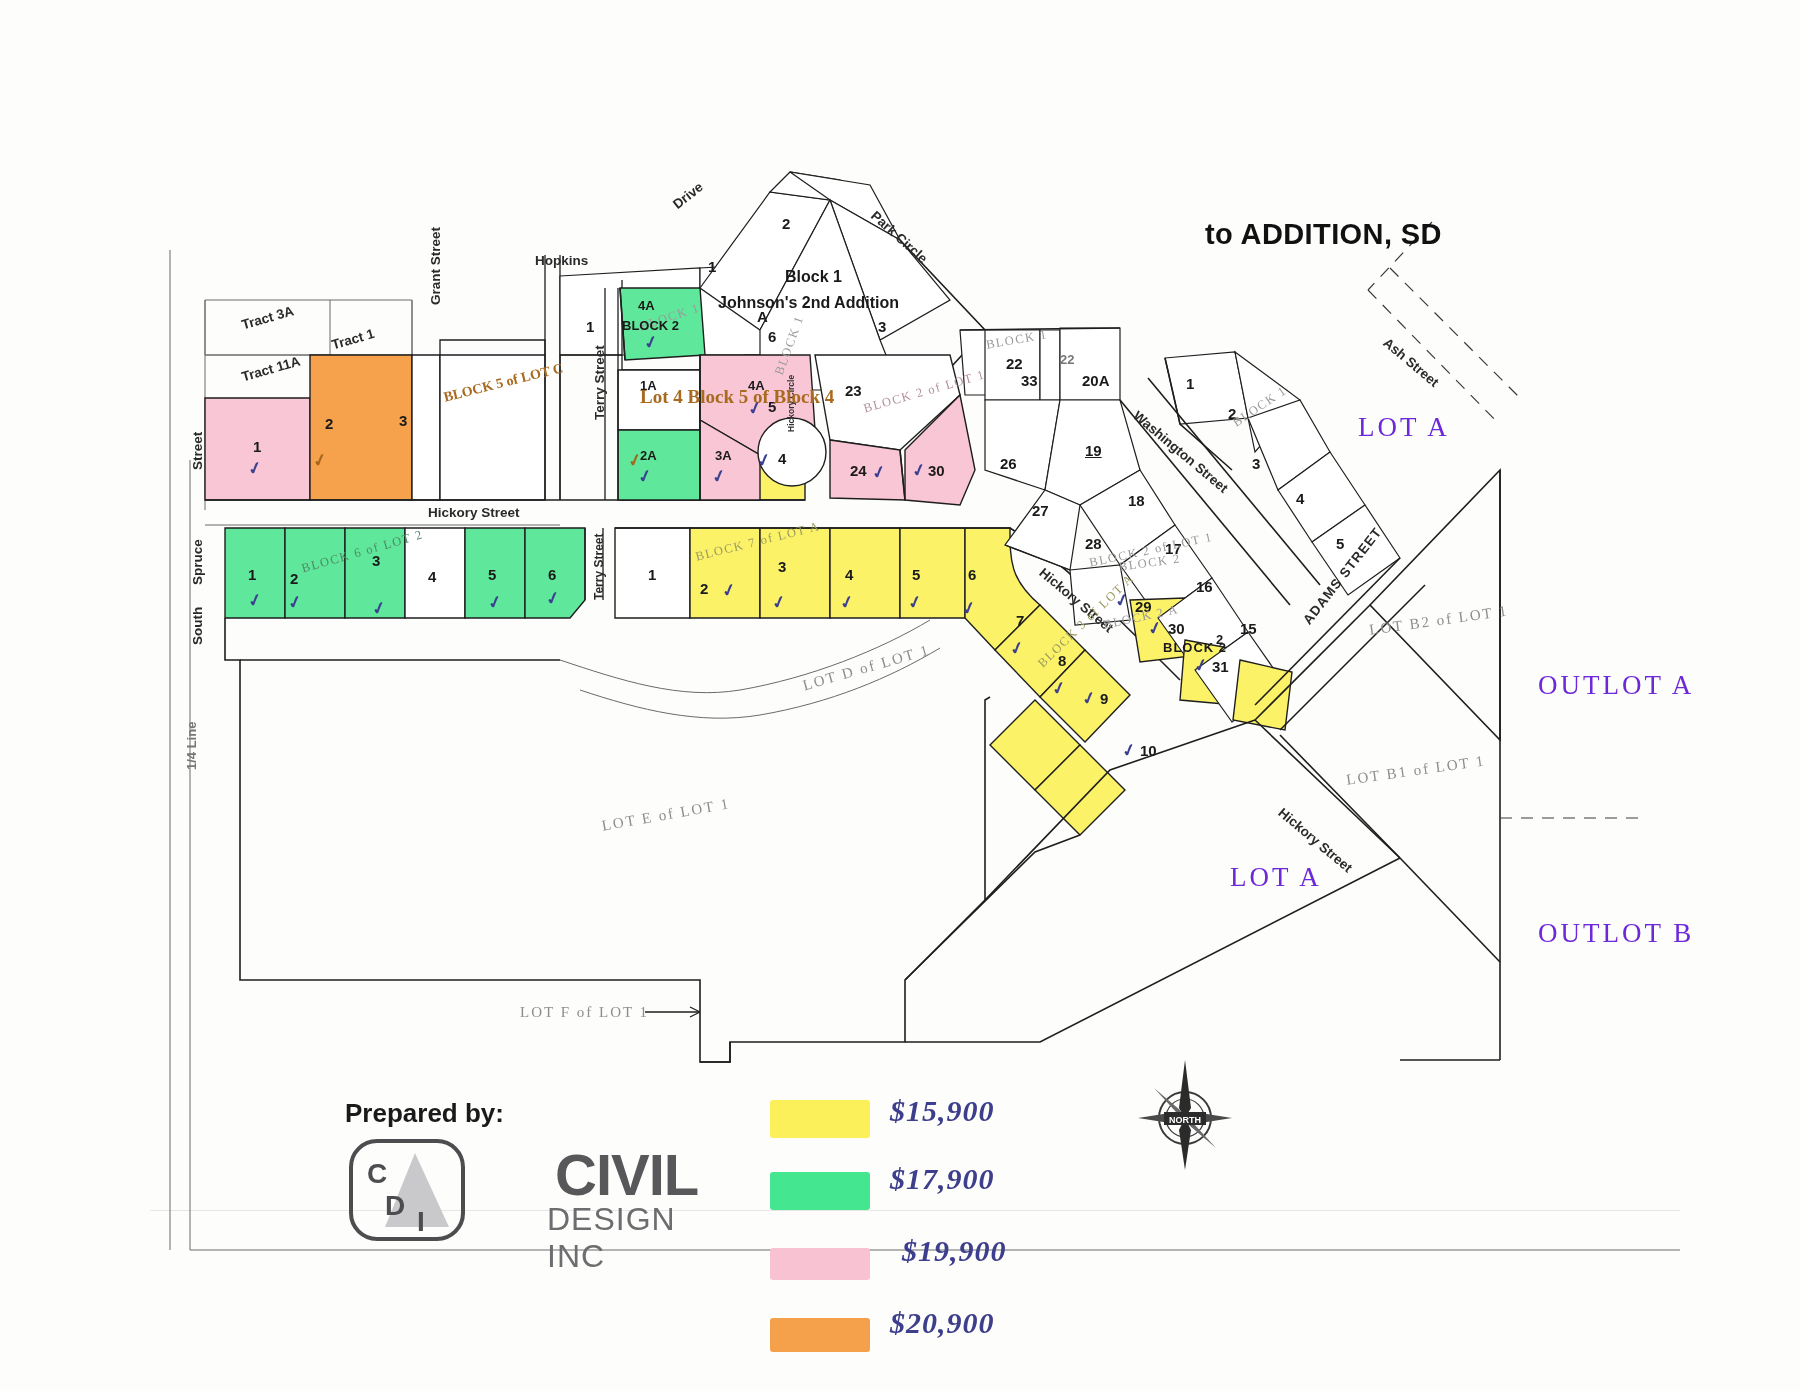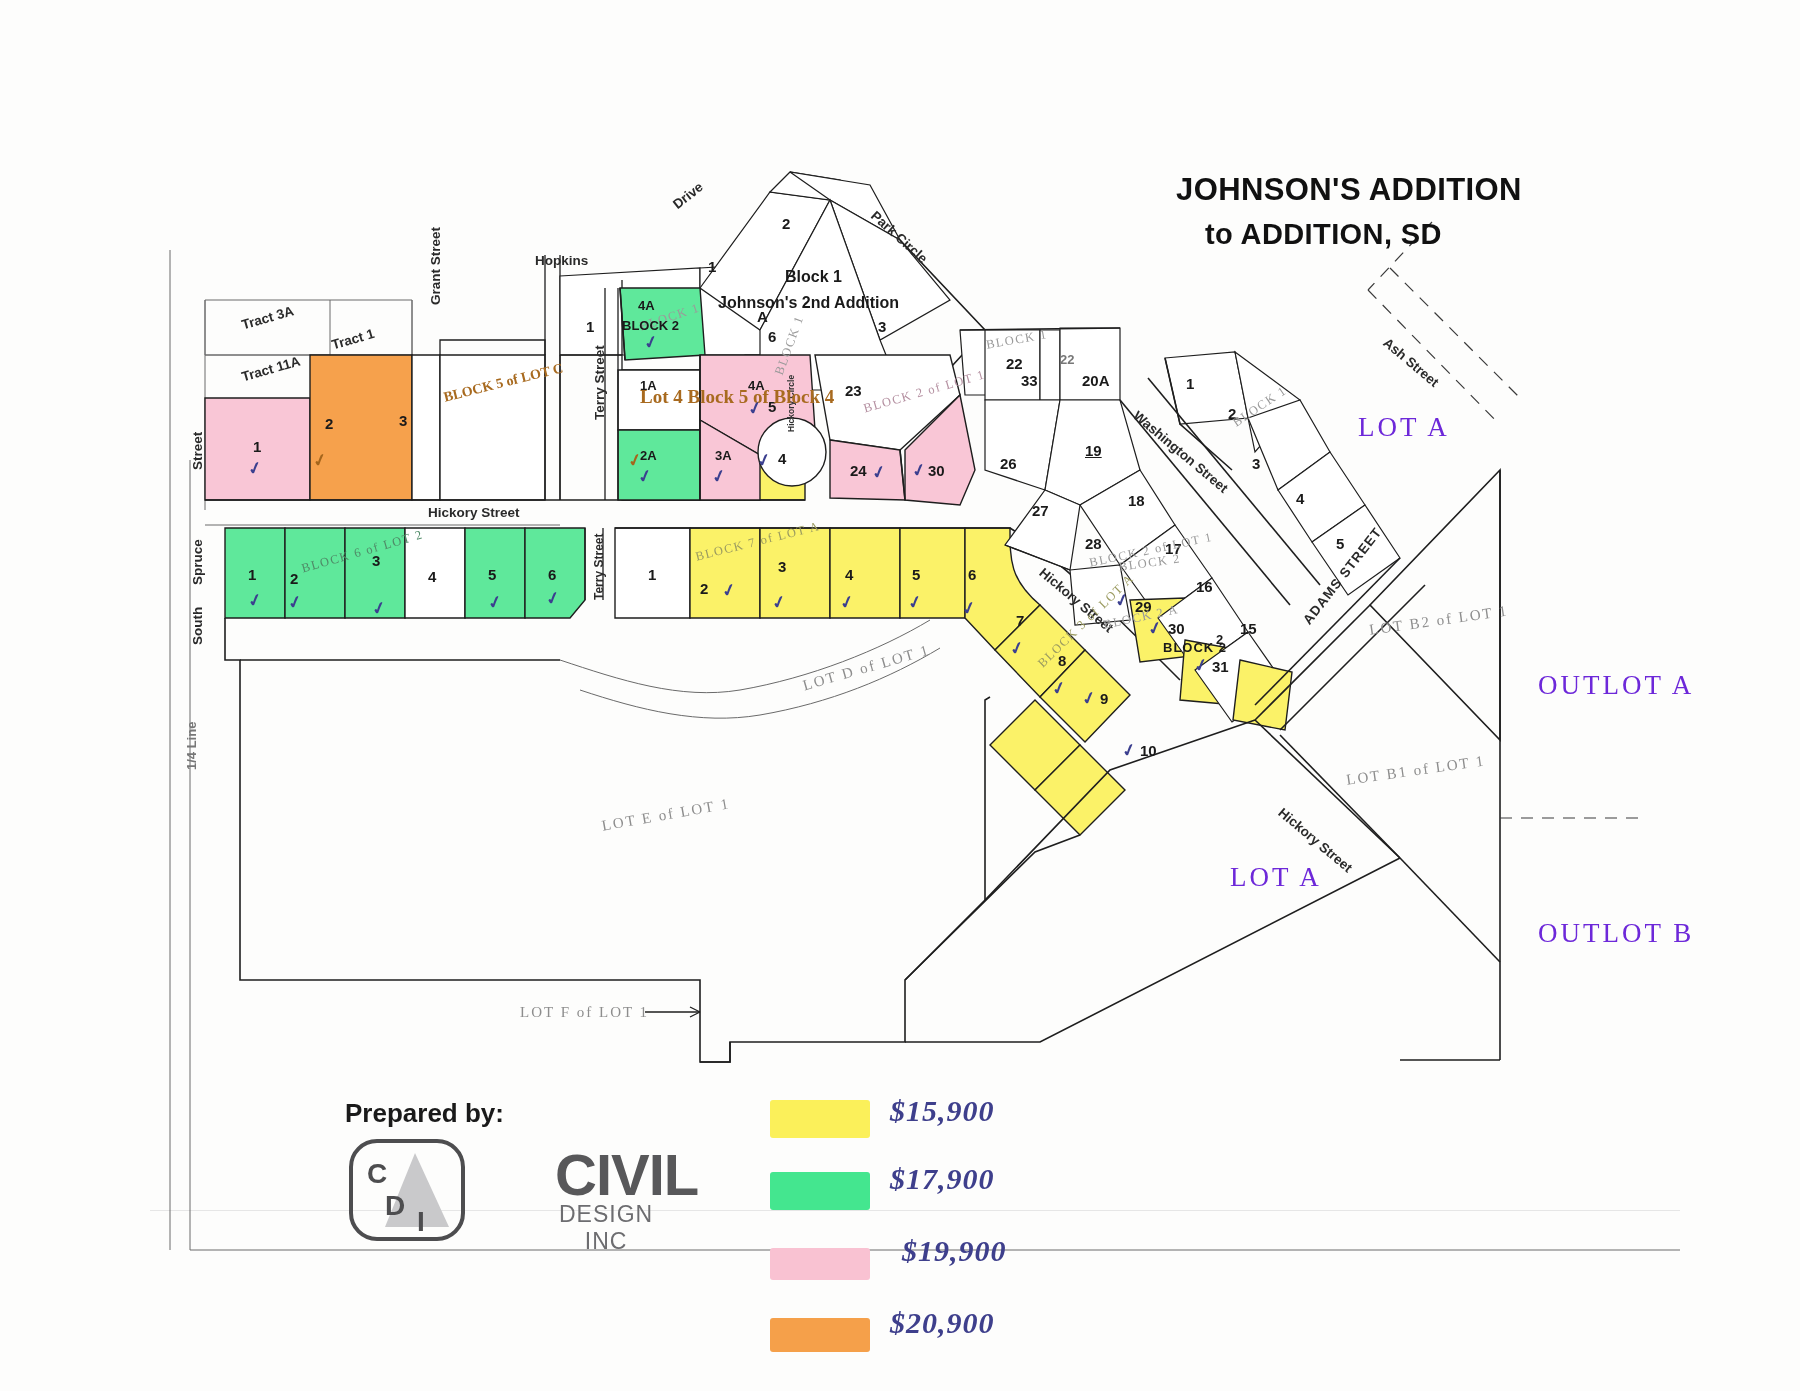--- a/index.html
+++ b/index.html
@@ -27,21 +27,21 @@
   
   #legend{position:absolute;left:770px;top:1100px;}
   .lg-row{position:absolute;left:0;}
   .swatch{position:absolute;border-radius:3px;}
   .price{position:absolute;font-family:"Liberation Serif",serif;font-size:30px;
          color:#3e3f8c;font-style:italic;font-weight:bold;letter-spacing:1px;}
   #prepared{position:absolute;left:345px;top:1098px;font-size:26px;font-weight:bold;color:#1a1a1a;}
   #cdi{position:absolute;left:345px;top:1135px;}
   .cdi-name{position:absolute;left:210px;top:6px;font-size:58px;font-weight:bold;
             color:#58585a;letter-spacing:-1px;}
-  .cdi-sub{position:absolute;left:214px;top:66px;font-size:23px;color:#6d6d70;letter-spacing:1px;text-align:center;}
+  .cdi-sub{position:absolute;left:202px;top:66px;font-size:32px;color:#6d6d70;letter-spacing:1px;}
   #compass{position:absolute;left:1130px;top:1060px;}
   .scanline{position:absolute;left:150px;width:1530px;height:1px;background:#e6e6e6;}
 </style>
 </head>
 <body>
 
 <div id="sheet">
 
   <div class="scanline" style="top:1210px;"></div>
 
@@ -216,21 +216,20 @@
     <path class="ln" d="M1500,1060 L1400,1060"></path>
 
     <path class="thin" d="M190,460 L190,1250"></path>
     <path class="thin" d="M170,250 L170,1250"></path>
     <path class="thin" d="M190,1250 L1680,1250"></path>
 
     <path class="ln2" d="M645,1012 L700,1012"></path>
     <path class="ln2" d="M700,1012 L690,1007 M700,1012 L690,1017"></path>
   </svg>
 
-  <div class="lbl title" style="left:1176px;top:172px;">JOHNSON'S ADDITION</div>
   <div class="lbl title2" style="left:1205px;top:218px;">to ADDITION, SD</div>
 
   <div class="lbl blockhdr" style="left:785px;top:268px;">Block 1</div>
   <div class="lbl blockhdr" style="left:718px;top:294px;">Johnson's 2nd Addition</div>
 
   <div class="lbl street" style="left:190px;top:470px;transform:rotate(-90deg);">Street</div>
   <div class="lbl street" style="left:190px;top:585px;transform:rotate(-90deg);">Spruce</div>
   <div class="lbl street" style="left:190px;top:645px;transform:rotate(-90deg);">South</div>
   <div class="lbl streetlt" style="left:184px;top:770px;transform:rotate(-90deg);color:#777;">1/4 Line</div>
   <div class="lbl street" style="left:428px;top:305px;transform:rotate(-90deg);">Grant Street</div>
@@ -383,20 +382,34 @@
       <rect x="6" y="6" width="112" height="98" rx="26" ry="26" fill="none" stroke="#4d4d4f" stroke-width="4"></rect>
       <path d="M70,18 L104,92 L40,92 Z" fill="#c9c9cb"></path>
       <text x="22" y="48" font-family="Liberation Sans, sans-serif" font-size="28" font-weight="bold" fill="#4d4d4f">C</text>
       <text x="40" y="80" font-family="Liberation Sans, sans-serif" font-size="28" font-weight="bold" fill="#4d4d4f">D</text>
       <text x="72" y="96" font-family="Liberation Sans, sans-serif" font-size="28" font-weight="bold" fill="#4d4d4f">I</text>
     </svg>
     <div class="cdi-name">CIVIL</div>
     <div class="cdi-sub">DESIGN INC</div>
   </div>
 
+  <div id="compass">
+    <svg width="110" height="110" viewBox="0 0 110 110">
+      <circle cx="55" cy="58" r="26" fill="none" stroke="#3a3a3a" stroke-width="2"></circle>
+      <circle cx="55" cy="58" r="19" fill="none" stroke="#3a3a3a" stroke-width="1.2"></circle>
+      <path d="M55,0 L61,48 L55,58 L49,48 Z" fill="#2b2b2b"></path>
+      <path d="M55,110 L49,70 L55,58 L61,70 Z" fill="#2b2b2b"></path>
+      <path d="M8,58 L46,52 L55,58 L46,64 Z" fill="#4a4a4a"></path>
+      <path d="M102,58 L64,64 L55,58 L64,52 Z" fill="#4a4a4a"></path>
+      <path d="M24,28 L50,50 L55,58 L46,52 Z" fill="#6a6a6a"></path>
+      <path d="M86,88 L60,66 L55,58 L64,64 Z" fill="#6a6a6a"></path>
+      <rect x="34" y="52" width="42" height="13" fill="#2b2b2b"></rect>
+      <text x="55" y="62.5" text-anchor="middle" font-family="Liberation Sans, sans-serif" font-size="9" font-weight="bold" fill="#ffffff">NORTH</text>
+    </svg>
+  </div>
 
   <div id="legend">
 
     <div class="lg-row" style="top:0px;">
       <div class="swatch" style="left:0;top:0;width:100px;height:38px;background:#fbf05a;"></div>
       <div class="price" style="left:120px;top:-6px;">$15,900</div>
     </div>
 
     <div class="lg-row" style="top:72px;">
       <div class="swatch" style="left:0;top:0;width:100px;height:38px;background:#44e68f;"></div>

